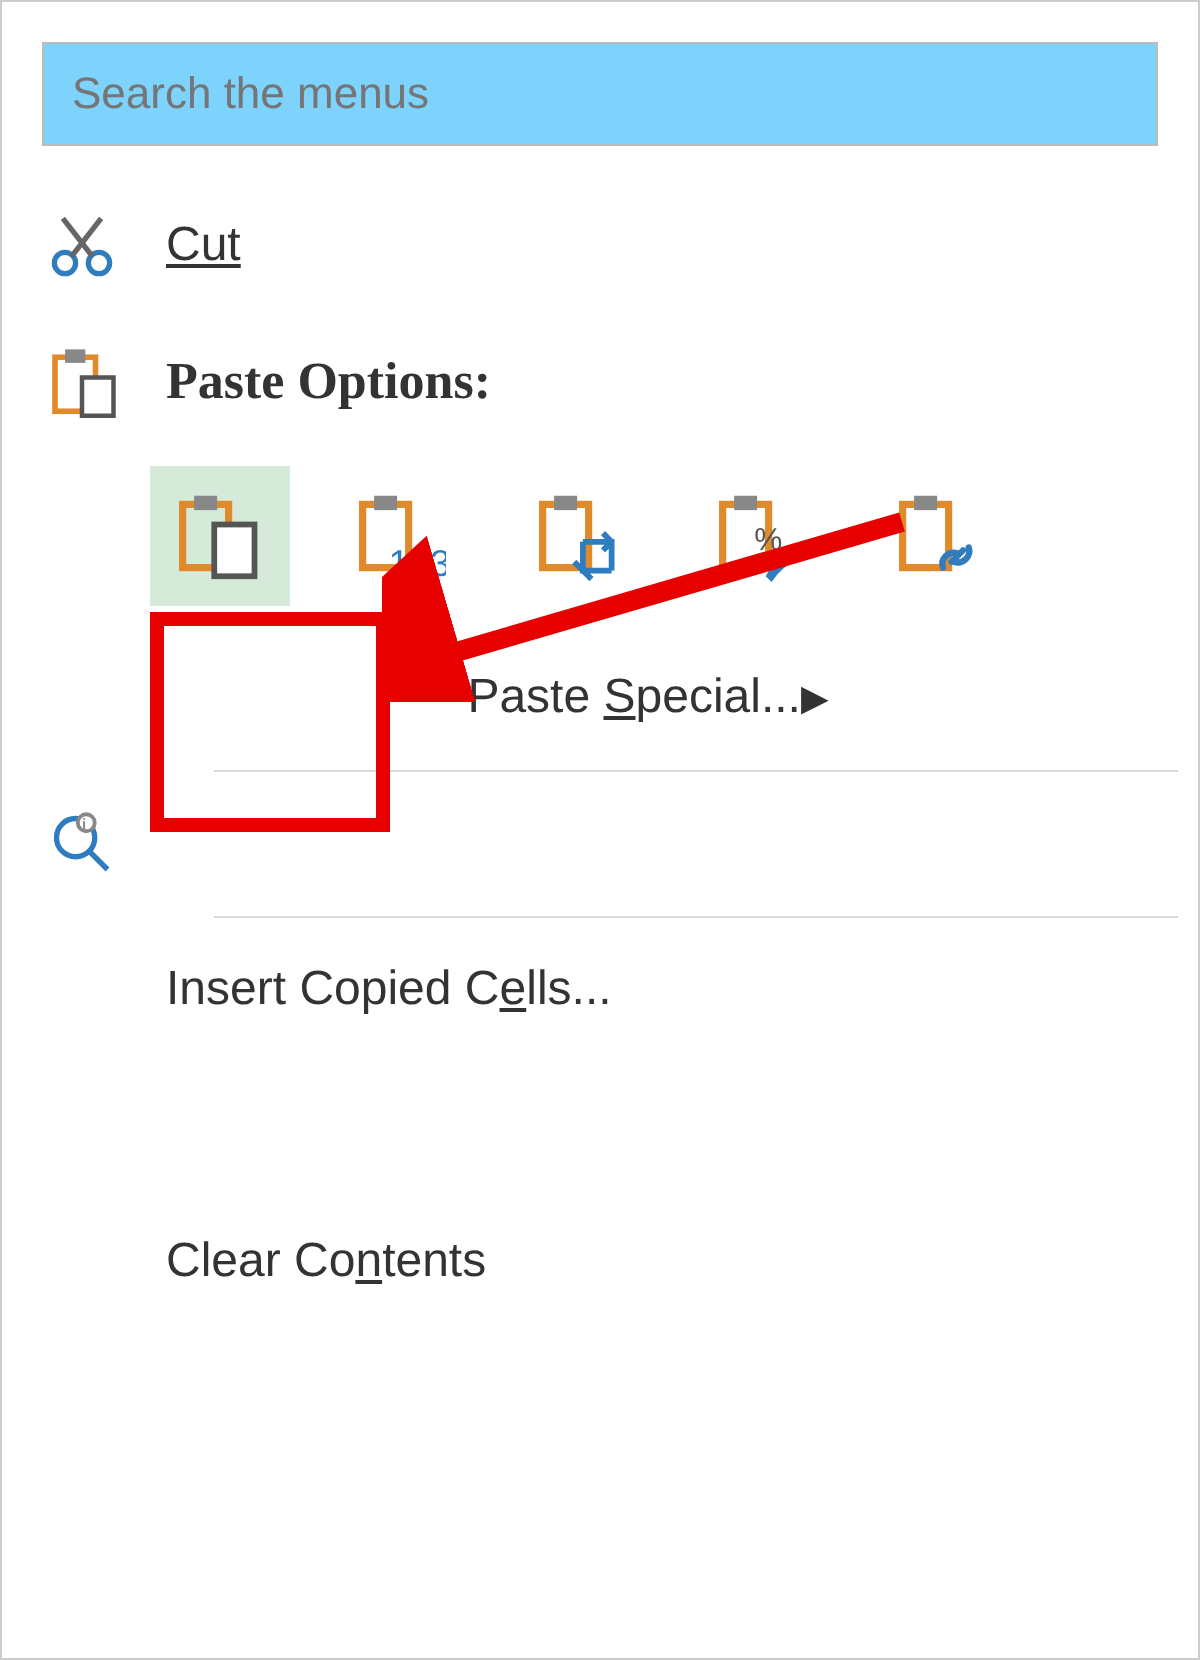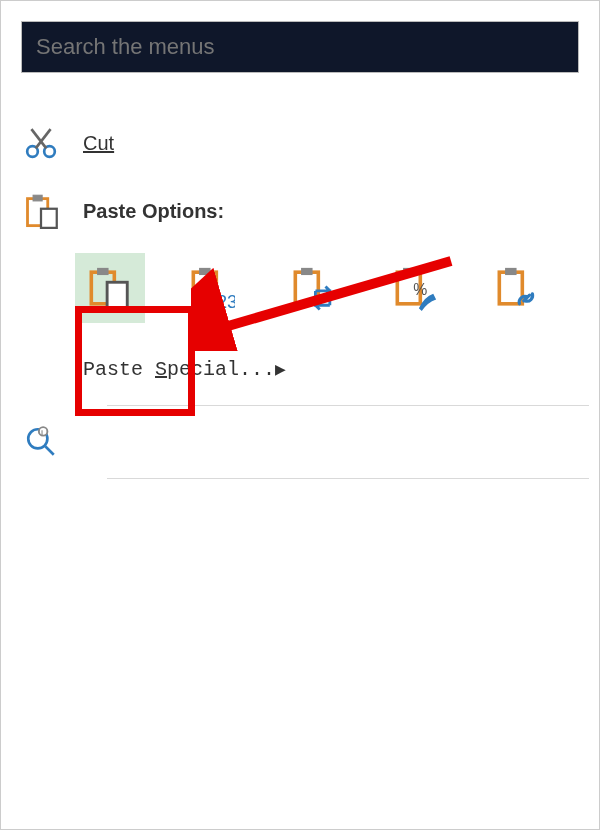--- a/index.html
+++ b/index.html
@@ -12,50 +12,50 @@
       color: #333;
       position: relative;
       border: 1px solid #ccc;
     }
     .menu {
       padding: 12px 10px;
     }
     .search {
       border: 1px solid #bbb;
       padding: 12px 14px;
-      margin: 8px 10px 36px 10px;
+      margin: 8px 10px 16px 10px;
       color: #666;
       font-size: 22px;
-      background: #0f172a;
+      background: #7dd3fc;
       width: calc(100% - 20px);
     }
     .item {
       display: flex;
       align-items: center;
       padding: 14px 10px;
       gap: 22px;
       cursor: default;
     }
     .icon-slot {
       width: 40px;
       height: 40px;
       display: inline-flex;
       align-items: center;
       justify-content: center;
       flex-shrink: 0;
     }
     .label {
-      font-size: 20px;
+      font-size: 24px;
       color: #333;
     }
     .label .u { text-decoration: underline; }
-    .bold { font-weight: bold; font-size: 20px; }
+    .bold { font-weight: bold; font-size: 26px; font-family: Liberation Serif, serif; }
     .paste-options-row {
       display: flex;
-      gap: 32px;
+      gap: 20px;
       padding: 8px 0 12px 64px;
       align-items: center;
     }
     .paste-btn {
       width: 70px;
       height: 70px;
       display: inline-flex;
       align-items: center;
       justify-content: center;
     }
@@ -80,23 +80,22 @@
       pointer-events: none;
     }
     .divider {
       height: 1px;
       background: #d9d9d9;
       margin: 2px 0 2px 96px;
     }
     .flex-between {
       display: flex;
       align-items: center;
-      justify-content: flex-start;
+      justify-content: center;
       width: 100%;
-      font-family: Liberation Mono, monospace;
     }
     .submenu-arrow {
       margin-right: 14px;
       font-size: 18px;
     }
   </style>
 </head>
 <body>
 
 <div class="menu">
@@ -197,30 +196,32 @@
         <text x="16" y="9" font-size="7" fill="#888" font-weight="bold">i</text>
       </svg>
     </span>
   </div>
 
   <div class="divider"></div>
 
   
   <div class="item">
     <span class="icon-slot"></span>
-  </div>
-
-  
-  <div class="item">
-    <span class="icon-slot"></span>
-  </div>
-
-  
-  <div class="item">
-    <span class="icon-slot"></span>
+    <span class="label">Insert Copied C<span class="u">e</span>lls...</span>
+  </div>
+
+  
+  <div class="item">
+    <span class="icon-slot"></span>
+  </div>
+
+  
+  <div class="item">
+    <span class="icon-slot"></span>
+    <span class="label">Clear Co<span class="u">n</span>tents</span>
   </div>
 
 </div>
 
 <div class="red-highlight"></div>
 
 <svg class="red-arrow" viewBox="0 0 280 100">
   <defs>
     <marker id="ah" markerWidth="12" markerHeight="12" refX="2" refY="6" orient="auto">
       <path d="M0,0 L12,6 L0,12 Z" fill="#e60000"></path>

